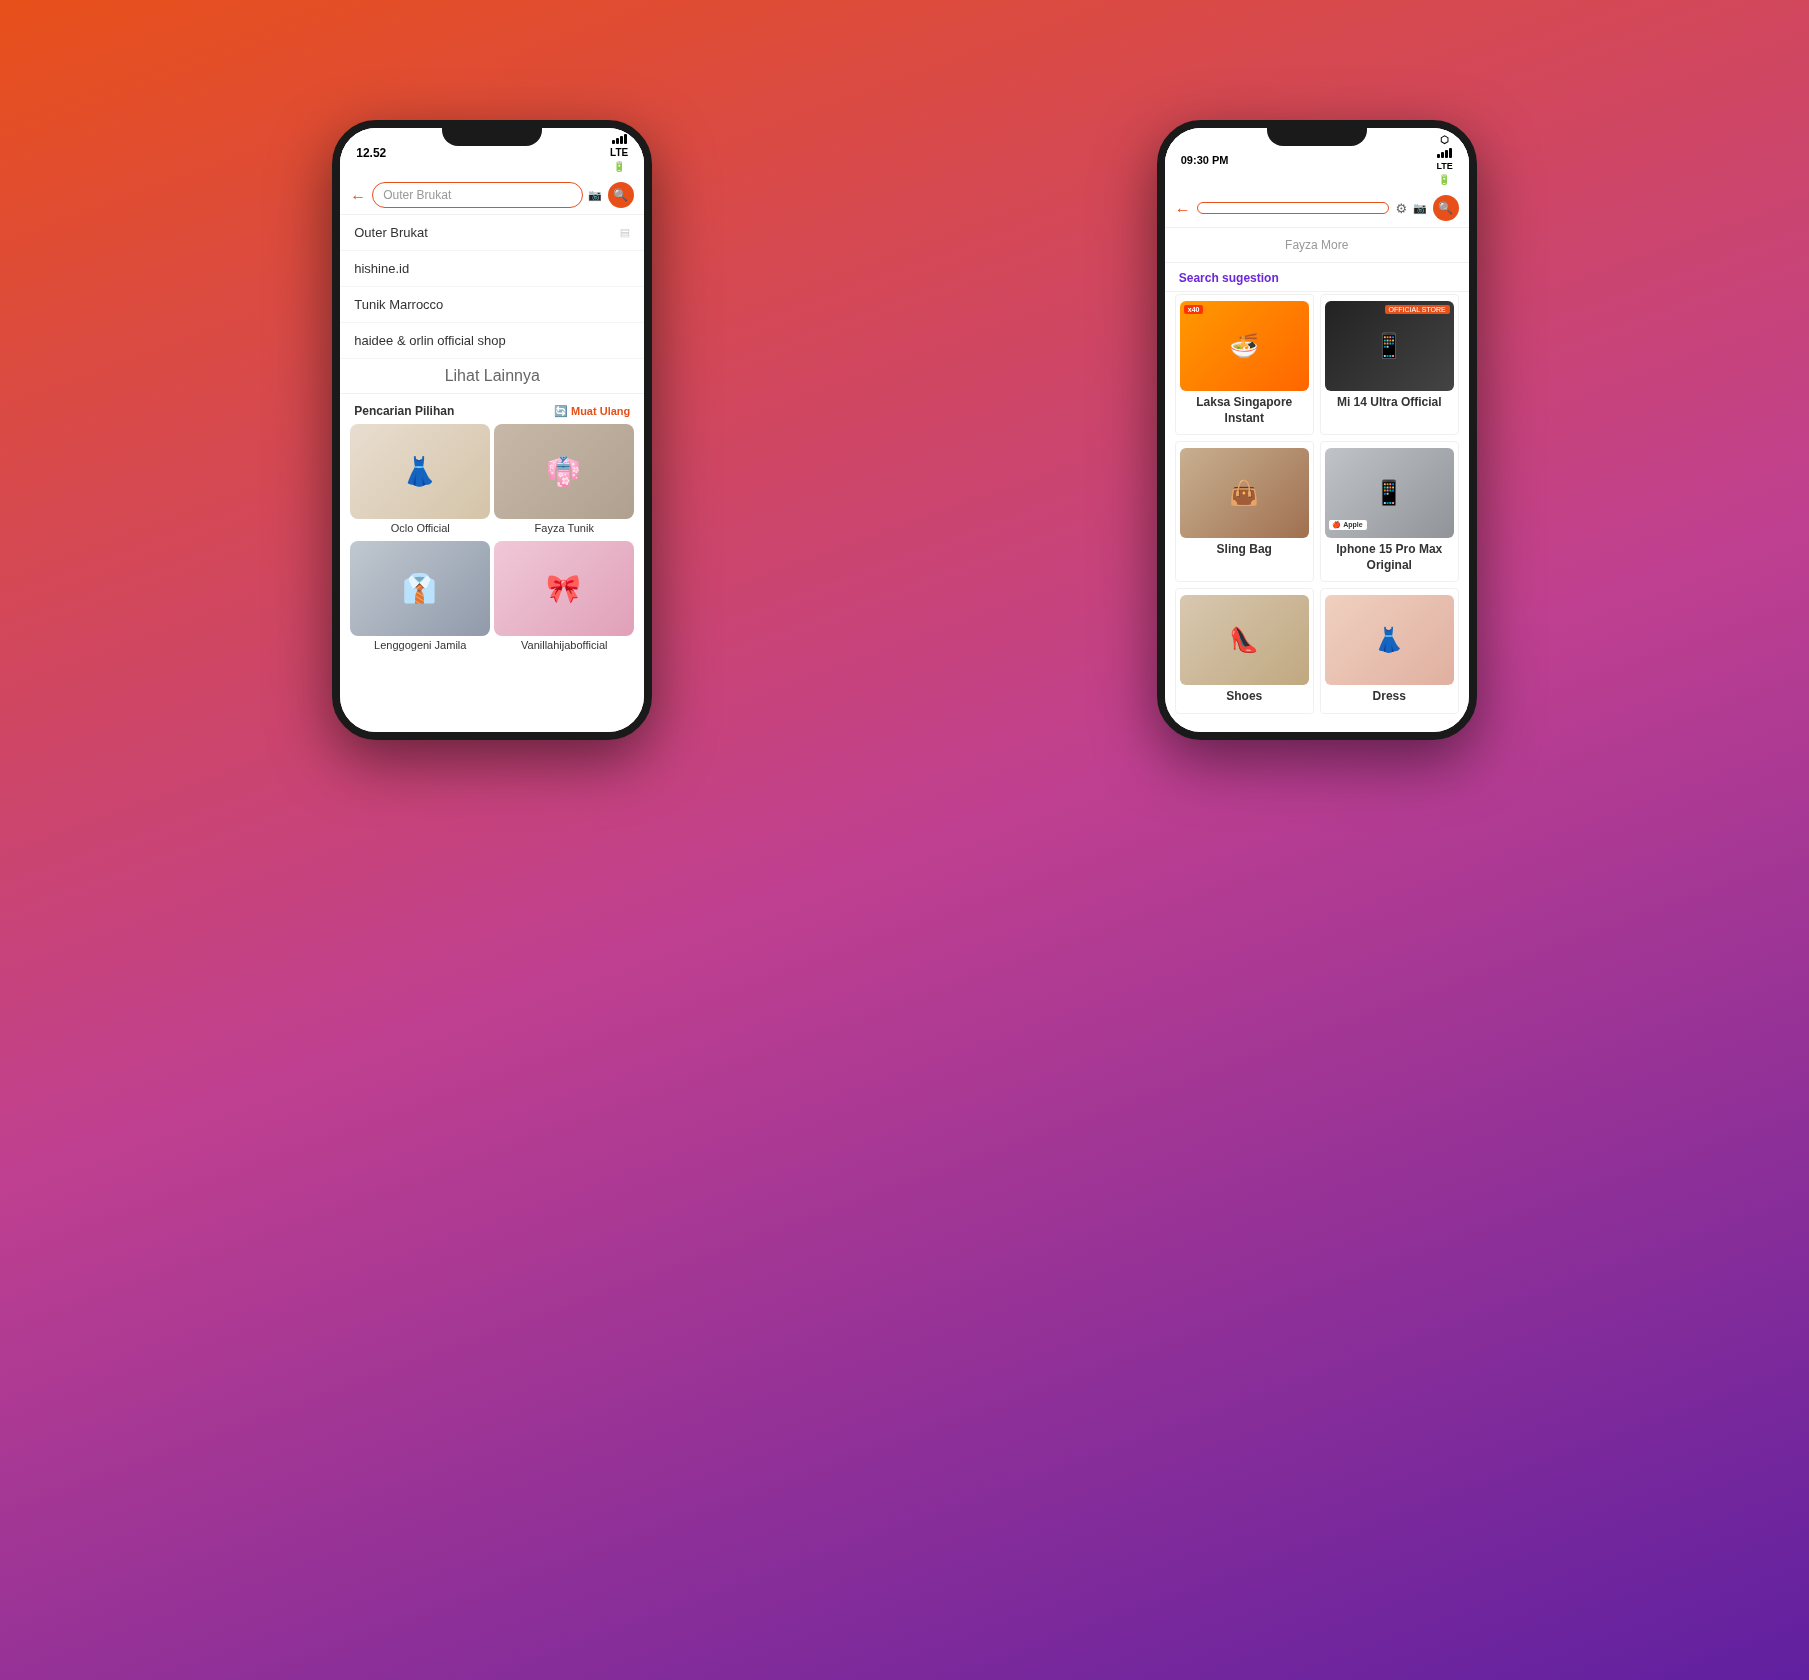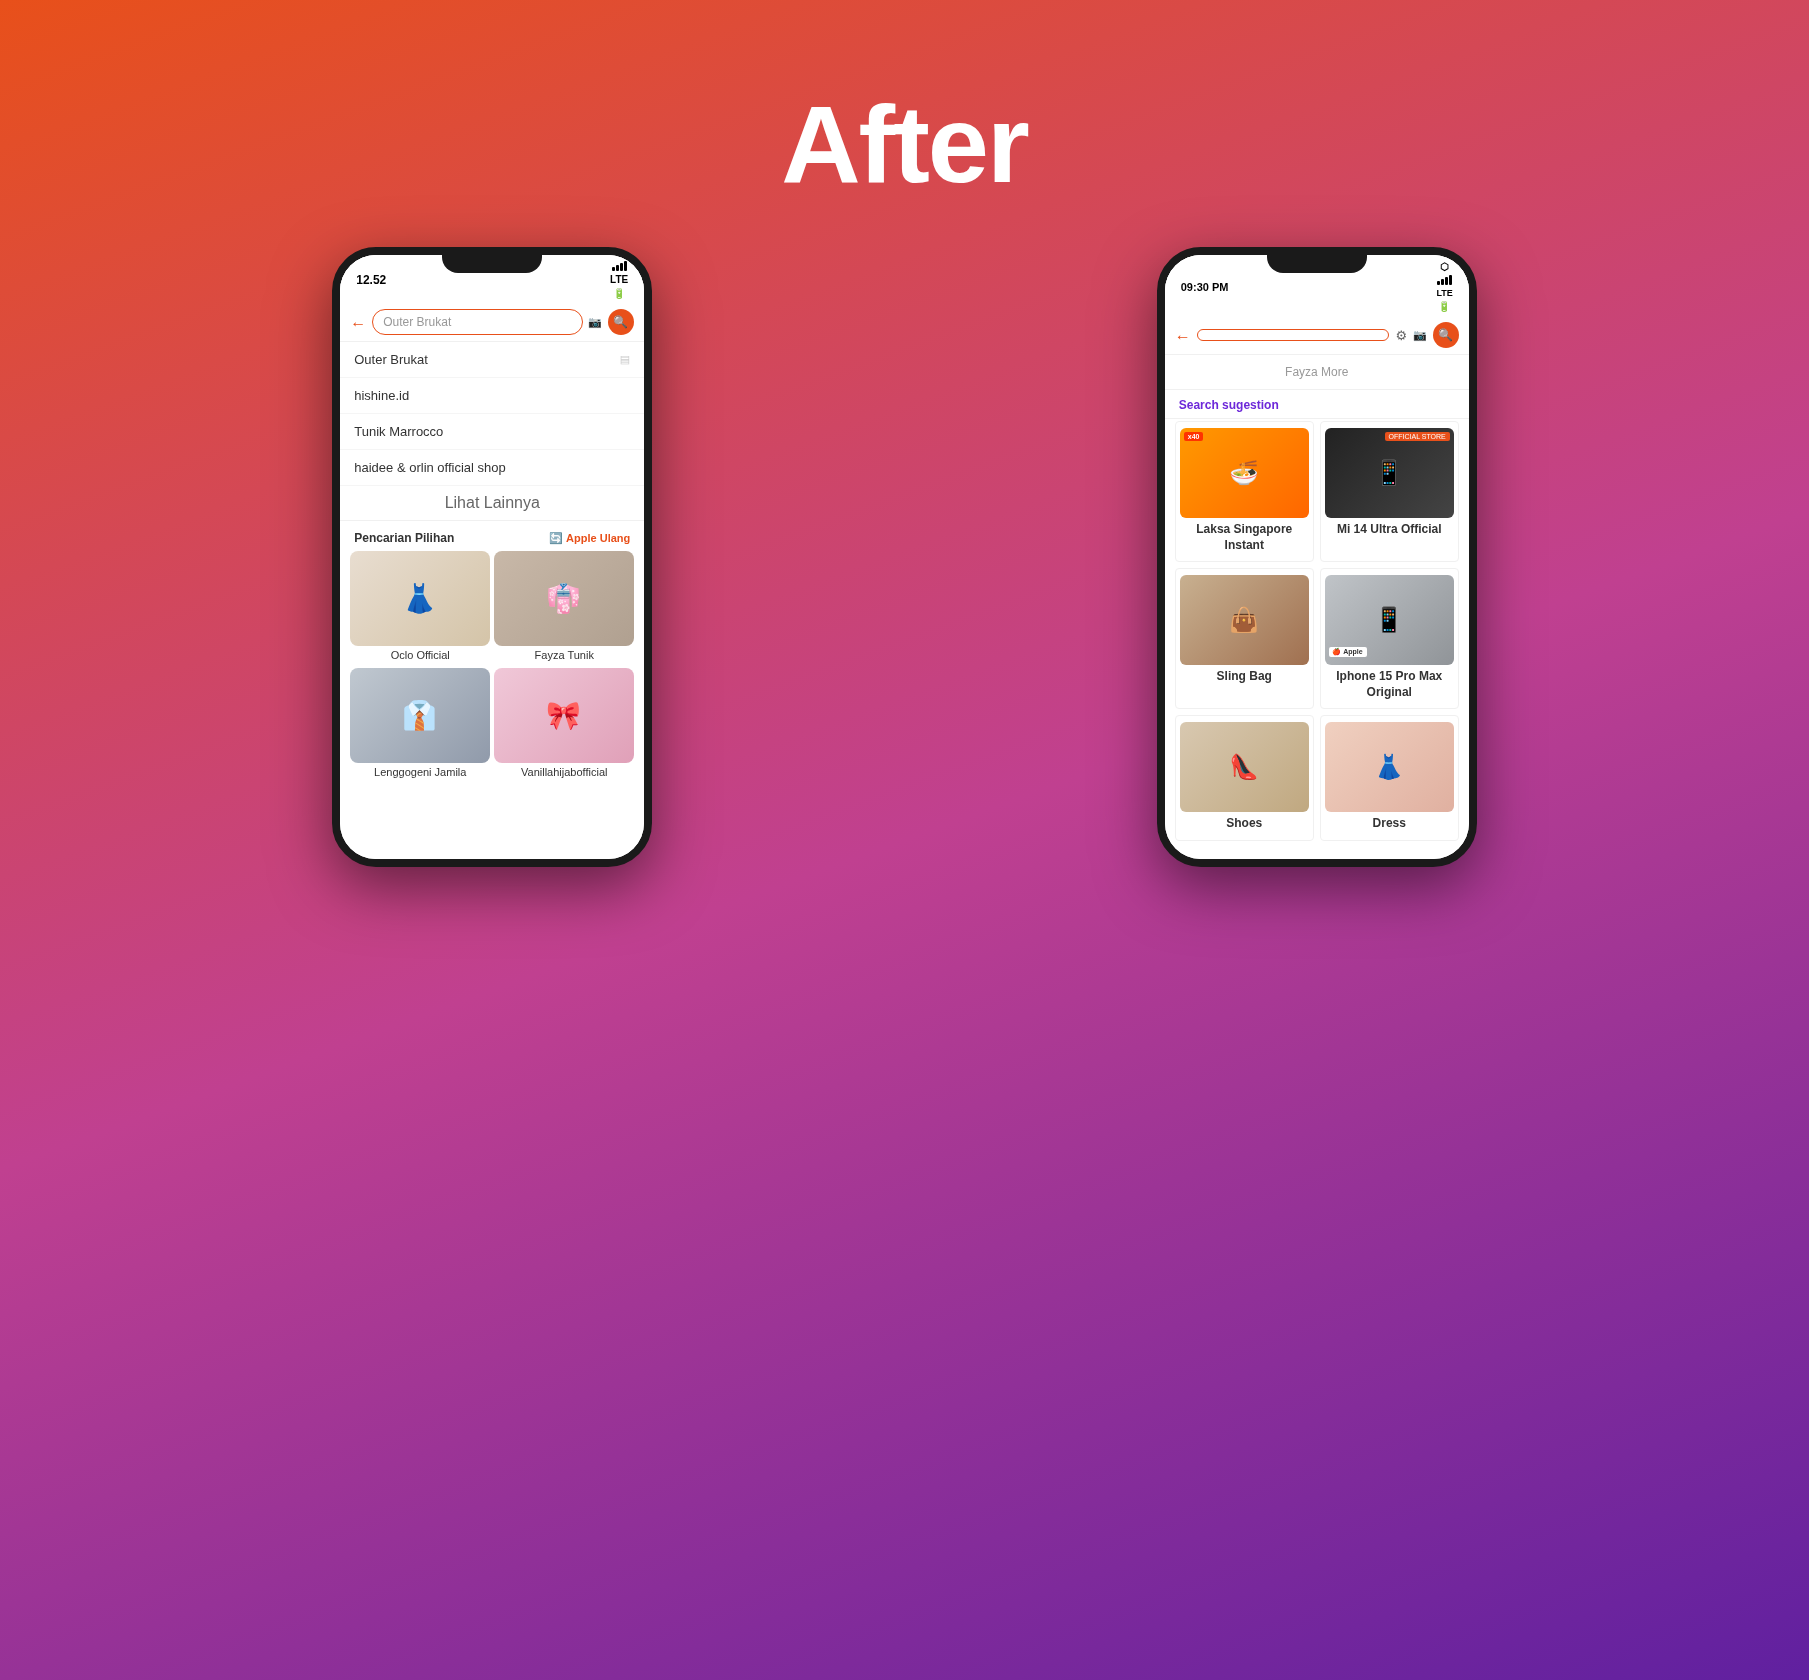--- a/index.html
+++ b/index.html
@@ -295,23 +295,20 @@
       width: 3px;
       background: #000;
       border-radius: 1px;
     }
     .camera-icon-sm { font-size: 11px; color: #666; }
   </style>
 </head>
 <body>
 
 <div class="top-section">
-  <div style="flex:1; display:flex; justify-content:center;">
-    <h1 class="section-title">After</h1>
-  </div>
 </div>
 
 <div class="phones-section">
 
   <div class="phone-wrapper">
     <div class="phone">
       <div class="phone-notch"></div>
       <div class="phone-screen">
 
         <div class="status-bar">
@@ -353,21 +350,21 @@
           </div>
         </div>
         <div class="see-more-link">
           <span>Lihat Lainnya</span>
         </div>
 
         <div class="pencarian-header">
           <span style="font-size:12px;font-weight:bold;">Pencarian Pilihan</span>
           <span class="muat-ulang">
             <span>🔄</span>
-            <span>Apple Ulang</span>
+            <span>Muat Ulang</span>
           </span>
         </div>
 
         <div class="product-grid">
           <div class="product-card">
             <div class="product-card-img img-oclo">
               <div class="thumbnail-before">👗</div>
             </div>
             <div class="product-card-label">Oclo Official</div>
           </div>

